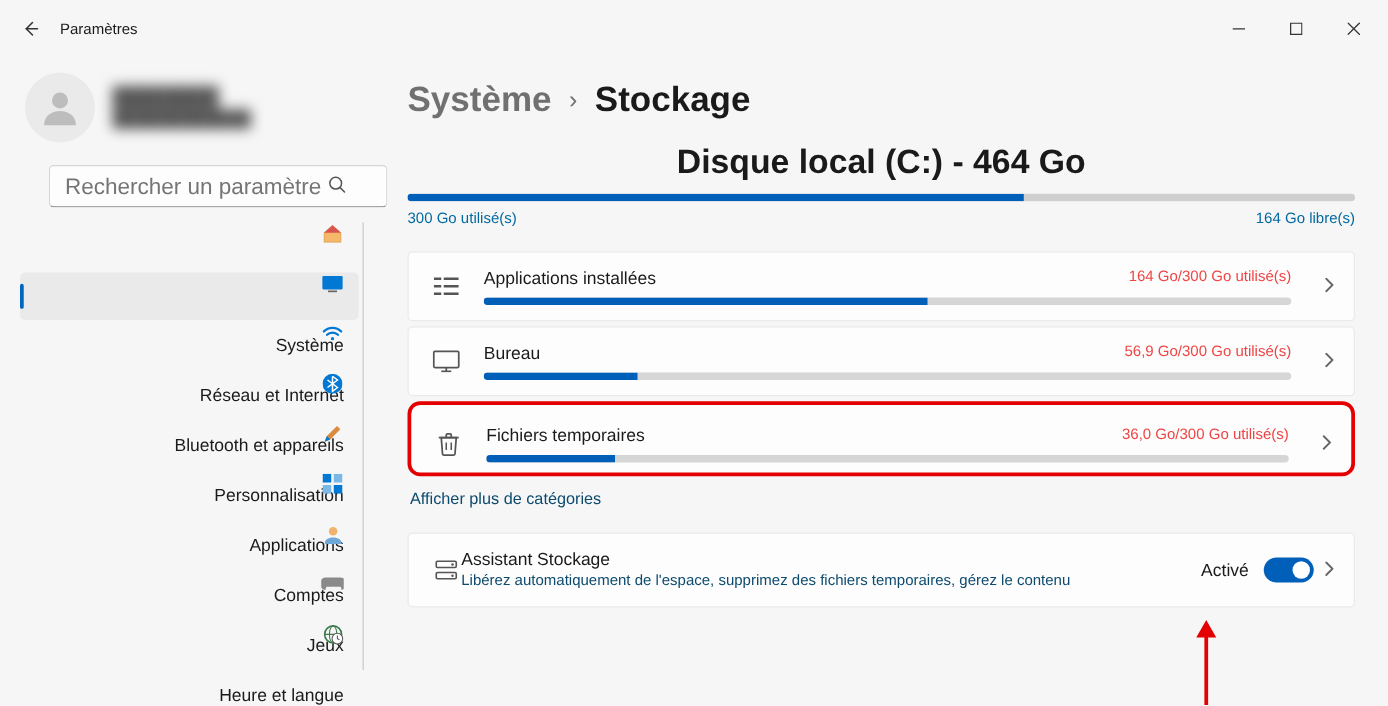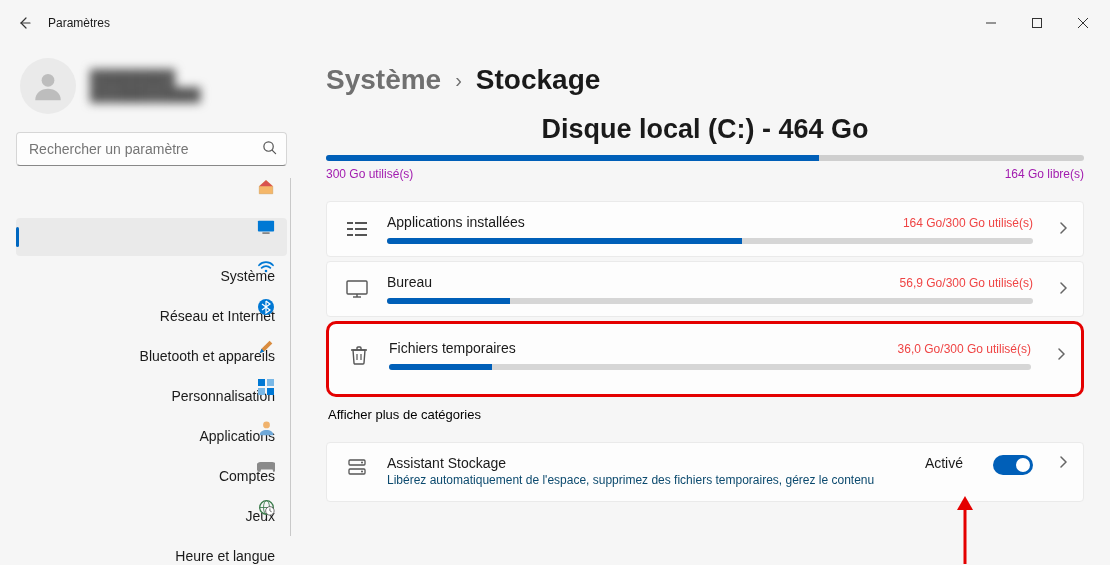--- a/index.html
+++ b/index.html
@@ -83,22 +83,23 @@
     margin: 0 4px 12px 0;
   }
   .search-box input {
     width: 100%;
     height: 34px;
     border: 1px solid #d6d6d6;
     border-bottom: 1px solid #888;
     border-radius: 4px;
     padding: 0 34px 0 12px;
     background: #fdfdfd;
-    font-size: 14px;
+    font-size: 18px;
     outline: none;
+    margin-left: 23px;
   }
   .search-box .search-icon {
     position: absolute;
     right: 10px;
     top: 50%;
     transform: translateY(-50%);
     color: #555;
   }
   .nav {
     display: flex;
@@ -178,91 +179,91 @@
     margin-bottom: 6px;
   }
   .disk-bar .fill {
     height: 100%;
     background: #005fb8;
   }
   .disk-labels {
     display: flex;
     justify-content: space-between;
     font-size: 12px;
-    color: #a21caf;
+    color: #0369a1;
     margin-bottom: 20px;
   }
   .cat-list {
     display: flex;
     flex-direction: column;
     gap: 4px;
   }
   .cat-row {
     background: #fdfdfd;
     border: 1px solid #eaeaea;
     border-radius: 4px;
     display: flex;
     align-items: center;
     padding: 12px 16px 12px 18px;
     cursor: pointer;
     gap: 18px;
   }
   .cat-row.highlighted {
     border: 3px solid #e40000;
     border-radius: 10px;
-    padding: 16px 16px 24px 18px;
+    padding: 16px 16px 8px 18px;
   }
   .cat-icon {
     width: 24px;
     height: 24px;
     display: flex;
     align-items: center;
     justify-content: center;
     color: #444;
     flex-shrink: 0;
   }
   .cat-body { flex: 1; }
   .cat-head {
     display: flex;
     justify-content: space-between;
-    align-items: flex-end;
+    align-items: flex-start;
     margin-bottom: 8px;
   }
   .cat-label { font-size: 14px; }
   .cat-usage { font-size: 12px; color: #ef4444; }
   .cat-bar {
     height: 6px;
     background: #d6d6d6;
     border-radius: 3px;
     overflow: hidden;
   }
   .cat-bar .fill { height: 100%; background: #005fb8; }
   .chev {
     color: #666;
     flex-shrink: 0;
     margin-left: 8px;
   }
   .show-more {
-    color: #000000;
+    color: #0c4a6e;
     font-size: 13px;
     padding: 10px 2px 20px 2px;
     cursor: pointer;
   }
   .section-heading {
     font-size: 14px;
     font-weight: 600;
     margin-bottom: 10px;
   }
   .setting-row {
     background: #fdfdfd;
     border: 1px solid #eaeaea;
     border-radius: 4px;
     display: flex;
+    align-items: center;
     padding: 12px 16px 12px 18px;
-    gap: 18px;
     cursor: pointer;
   }
   .setting-body { flex: 1; min-width: 0; }
   .setting-title { font-size: 14px; margin-bottom: 2px; }
   .setting-desc { font-size: 12px; color: #0c4a6e; line-height: 1.3; }
   .setting-status { font-size: 14px; margin-right: 12px; }
   .toggle {
     width: 40px;
     height: 20px;
     border-radius: 10px;

